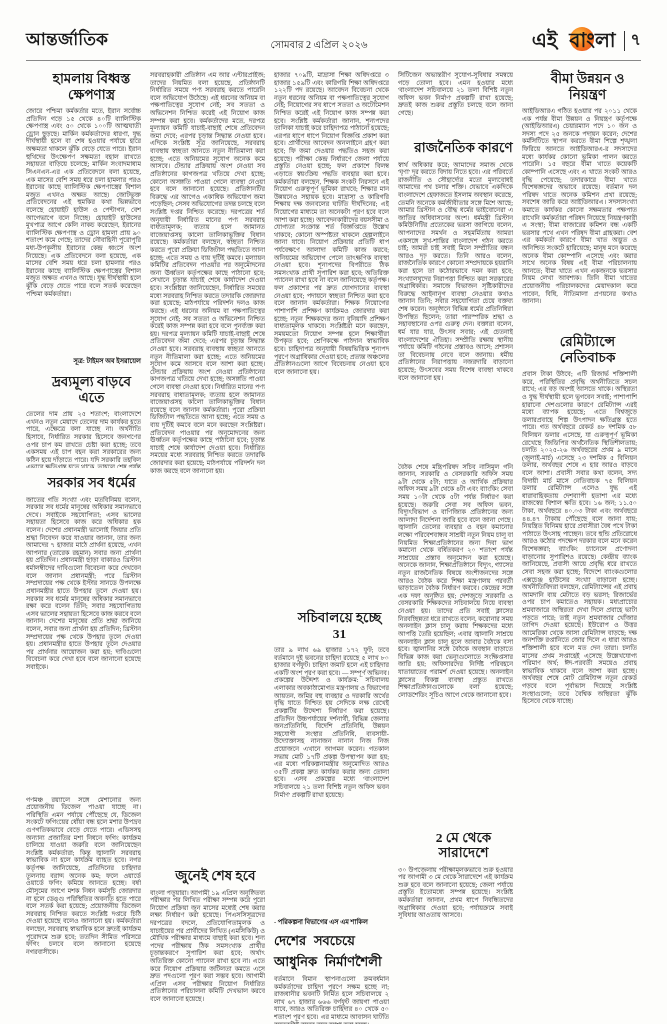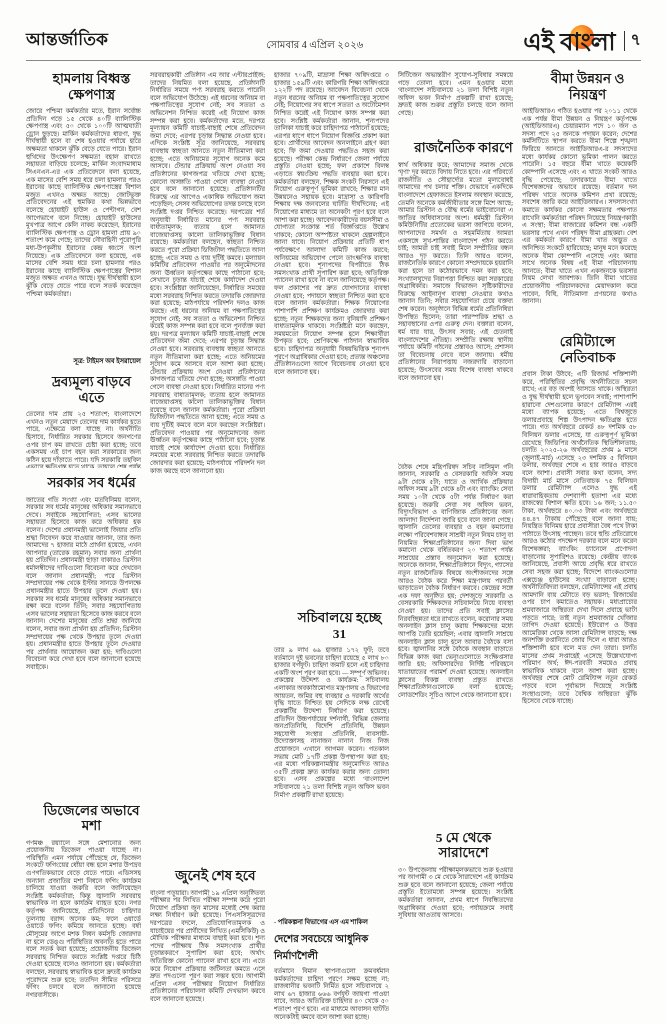--- a/index.html
+++ b/index.html
@@ -15,21 +15,21 @@
     padding:24px 26px 10px 26px;
   }
   
   .masthead{
     display:flex;align-items:flex-end;justify-content:space-between;
     height:30px;
   }
   .section-title{font-size:17px;font-weight:bold;letter-spacing:.2px;}
   .dateline{font-size:10px;color:#222;align-self:center;margin-top:12px;}
   .brand-wrap{display:flex;align-items:center;gap:6px;}
-  .brand{position:relative;font-size:24px;font-weight:bold;line-height:1;padding:2px 2px 0 2px;}
+  .brand{position:relative;font-size:20px;font-weight:bold;line-height:1;padding:2px 2px 0 2px;font-family:Liberation Mono, monospace;}
   .brand .sun{
     position:absolute;right:24px;top:-3px;width:24px;height:24px;border-radius:50%;
     background:radial-gradient(circle at 35% 35%, #ffc24d 0%, #f6821f 45%, #e8431f 100%);
     z-index:0;
   }
   .brand .brand-text{position:relative;z-index:1;}
   .brand-divider{width:1px;height:20px;background:#333;}
   .page-number{font-size:16px;font-weight:bold;}
   .masthead-rule{border:none;border-top:1px solid #888;margin:6px 0 10px 0;}
   
@@ -44,31 +44,31 @@
     font-size:6.4px;line-height:1.19;
     text-align:justify;color:#2b2b2b;
     overflow:hidden;
     word-break:break-word;
   }
   .byline{
     font-size:6.6px;font-weight:bold;text-align:right;color:#111;
     margin:2px 0 2px 0;
   }
   .subhead{
-    font-size:10px;font-weight:bold;color:#111;margin:3px 0 2px 0;
+    font-size:13px;font-weight:bold;color:#111;margin:3px 0 2px 0;font-family:Liberation Mono, monospace;
   }
 </style>
 </head>
 <body>
 
 <div class="sheet">
 
   <div class="masthead">
     <div class="section-title">আন্তর্জাতিক</div>
-    <div class="dateline">সোমবার 4 এপ্রিল ২০২৬</div>
+    <div class="dateline">সোমবার 2 এপ্রিল ২০২৬</div>
     <div class="brand-wrap">
       <div class="brand">
         <span class="sun"></span>
         <span class="brand-text">এই বাংলা</span>
       </div>
       <div class="brand-divider"></div>
       <div class="page-number">৭</div>
     </div>
   </div>
   <hr class="masthead-rule">
@@ -76,21 +76,20 @@
   <div class="columns">
 
     <div class="col">
       <div class="headline" style="margin-top:0">হামলায় বিধ্বস্ত ক্ষেপণাস্ত্র</div>
       <div class="body-text" style="height:246px">জোরে পশ্চিমা কর্মকর্তার মতে, ইরান সর্বোচ্চ প্রতিদিন গড়ে ১৫ থেকে ৪০টি ব্যালিস্টিক ক্ষেপণাস্ত্র এবং ৫০ থেকে ১০০টি আত্মঘাতী ড্রোন ছুড়ছে। মার্কিন কর্মকর্তাদের ধারণা, যুদ্ধ দীর্ঘস্থায়ী হলে বা শেষ হওয়ার পর্যায়ে হারে অক্ষমতা থাকলে ঝুঁকি বেড়ে যেতে পারে। ইরান হুথিদের উৎক্ষেপণ সক্ষমতা বহাল রাখতে সহায়তা বাড়িয়ে চলেছে; মার্কিন সংবাদমাধ্যম সিএনএন-এর এক প্রতিবেদনে বলা হয়েছে, এক মাসের বেশি সময় ধরে চলা হামলার পরও ইরানের কাছে ব্যালিস্টিক ক্ষেপণাস্ত্রের বিশাল মজুত এখনও অক্ষত আছে। জোটভুক্ত প্রতিবেদনের এই হুমকির কথা ভিন্নভাবে বলেছে হোয়াইট হাউস ও পেন্টাগন, বেশ আগেভাগে বলে নিচ্ছে। হোয়াইট হাউসের মুখপাত্র আগে কেলি নাকচ করেছেন, ইরানের ব্যালিস্টিক ক্ষেপণাস্ত্র ও ড্রোন হামলা প্রায় ৯০ শতাংশ কমে গেছে; তাদের নৌবাহিনী পুরোপুরি মধ্য-উপকূলীয় ইরানের কেন্দ্র ধ্বংসে অংশ নিয়েছে। এক প্রতিবেদনে বলা হয়েছে, এক মাসের বেশি সময় ধরে চলা হামলার পরও ইরানের কাছে ব্যালিস্টিক ক্ষেপণাস্ত্রের বিশাল মজুত অক্ষত এখনও আছে। যুদ্ধ দীর্ঘস্থায়ী হলে ঝুঁকি বেড়ে যেতে পারে বলে সতর্ক করেছেন পশ্চিমা কর্মকর্তারা।</div>
       <div class="byline">সূত্র: টাইমস অব ইসরায়েল</div>
       <div class="headline">দ্রব্যমূল্য বাড়বে এতে</div>
       <div class="body-text" style="height:58px">তেলের দাম প্রায় ২৫ শতাংশ; বাংলাদেশে এখনও নতুন মেয়াদে তেলের দাম কার্যকর হতে পারে, এক্ষেত্রে বলা যাচ্ছে না। অর্থনীতি হিসাবে, নির্ধারিত সরকার হিসেবে জনগণের ওপর চাপ কম রাখতে চেষ্টা করা হচ্ছে; তবে একসময় এই চাপ বহন করা সরকারের জন্য কঠিন হয়ে দাঁড়াতে পারে। যদি সরকারি তহবিল এভাবে ক্ষতিগ্রস্ত হতে থাকে, তাহলে শেষ পর্যন্ত এর প্রভাব জনগণের ওপরই পড়বে; তাই বিষয়টি বাজ্জারে বিবেচনায় নিয়ে ভিন্নভাবে দেখা হয়।</div>
       <div class="headline">সরকার সব ধর্মের</div>
       <div class="body-text" style="height:300px">জাতের গতি সংখ্যা এবং মতবিনিময় বলেন, সরকার সব ধর্মের মানুষের অধিকার সমানভাবে দেখে। সবাইকে সহযোগিতা; এসব ভালের সহায়তা হিসেবে কাজ করে অধিকার হক বলেন। দেশের প্রধানমন্ত্রী ভালোই জিয়ার প্রতি শ্রদ্ধা নিবেদন করে যাওয়ার জানান, তার জন্য আমাদের ৭ হাজার মাঠে প্রার্থনা হয়েছে, এখন আপনার (তারেক রহমান) সবার জন্য প্রার্থনা হয় প্রতিদিন। প্রধানমন্ত্রী ছাড়া বাকারও খ্রিস্টান ধর্মালম্বীদের দাবিগুলো বিবেচনা করে দেখবেন বলে জানান প্রধানমন্ত্রী; পরে খ্রিস্টান সম্প্রদায়ের পক্ষ থেকে ইস্টার সানডে উপলক্ষে প্রধানমন্ত্রীর হাতে উপহার তুলে দেওয়া হয়। সরকার সব ধর্মের মানুষের অধিকার সমানভাবে রক্ষা করে বলেন তিনি; সবার সহযোগিতায় এসব ভালের সহায়তা হিসেবে কাজ করবে বলে জানান। দেশের মানুষের প্রতি শ্রদ্ধা জানিয়ে বলেন, সবার জন্য প্রার্থনা হয় প্রতিদিন; খ্রিস্টান সম্প্রদায়ের পক্ষ থেকে উপহার তুলে দেওয়া হয়। প্রধানমন্ত্রীর হাতে উপহার তুলে দেওয়ার পর প্রার্থনার আয়োজন করা হয়; দাবিগুলো বিবেচনা করে দেখা হবে বলে জানানো হয়েছে সবাইকে।</div>
-      <div class="headline">ডিজেলের অভাবে মশা</div>
       <div class="body-text" style="height:236px">গণমঞ্চ রয়্যালে সঙ্গে মেশানোর জন্য প্রয়োজনীয় ডিজেল পাওয়া যাচ্ছে না। পরিস্থিতি এমন পর্যায়ে পৌঁছেছে যে, ডিজেল সংকটে ফগিংয়ের ধোঁয়া বন্ধ হলে মশার উপদ্রব গুণগতিকভাবে বেড়ে যেতে পারে। এডিসসহ অন্যান্য প্রজাতির মশা নিধনে ফগিং কার্যক্রম চালিয়ে যাওয়া জরুরি বলে জানিয়েছেন সংশ্লিষ্ট কর্মকর্তারা; কিন্তু জ্বালানি সরবরাহ স্বাভাবিক না হলে কার্যক্রম ব্যাহত হবে। নগর কর্তৃপক্ষ জানিয়েছে, প্রতিদিনের চাহিদার তুলনায় বরাদ্দ অনেক কম; ফলে ওয়ার্ডে ওয়ার্ডে ফগিং কমিয়ে আনতে হচ্ছে। বর্ষা মৌসুমের আগে মশক নিধন কর্মসূচি জোরদার না হলে ডেঙ্গু পরিস্থিতির অবনতি হতে পারে বলে সতর্ক করা হয়েছে; প্রয়োজনীয় ডিজেল সরবরাহ নিশ্চিত করতে সংশ্লিষ্ট দপ্তরে চিঠি দেওয়া হয়েছে বলেও জানানো হয়। কর্মকর্তারা বলছেন, সরবরাহ স্বাভাবিক হলে দ্রুতই কার্যক্রম পুরোদমে শুরু হবে; ততদিন সীমিত পরিসরে ফগিং চলবে বলে জানানো হয়েছে নগরবাসীকে।</div>
     </div>
 
     <div class="col">
       <div class="body-text" style="height:790px">সরবরাহকারী প্রতিষ্ঠান এম আর এন্টারপ্রাইজ; তাদের নিয়মিত বলা হয়েছে, প্রতিষ্ঠানটি নির্ধারিত সময়ে পণ্য সরবরাহ করতে পারেনি বলে অভিযোগ উঠেছে। এই ধরনের অনিয়ম বা পক্ষপাতিত্বের সুযোগ নেই; সব সততা ও অভিনেশন নিশ্চিত করেই এই নিয়োগ কাজ সম্পন্ন করা হবে। কর্মকর্তাদের মতে, দরপত্র মূল্যায়ন কমিটি যাচাই-বাছাই শেষে প্রতিবেদন জমা দেবে; এরপর চূড়ান্ত সিদ্ধান্ত নেওয়া হবে। এদিকে সংশ্লিষ্ট সূত্র জানিয়েছে, সরবরাহ ব্যবস্থায় স্বচ্ছতা আনতে নতুন নীতিমালা করা হচ্ছে; এতে অনিয়মের সুযোগ অনেক কমে আসবে। টেন্ডার প্রক্রিয়ায় অংশ নেওয়া সব প্রতিষ্ঠানের কাগজপত্র খতিয়ে দেখা হচ্ছে; কোনো অসঙ্গতি পাওয়া গেলে ব্যবস্থা নেওয়া হবে বলে জানানো হয়েছে। প্রতিষ্ঠানটির বিরুদ্ধে এর আগেও একাধিক অভিযোগ জমা পড়েছিল; সেসব অভিযোগের তদন্ত চলছে বলে সংশ্লিষ্ট দপ্তর নিশ্চিত করেছে। দরপত্রের শর্ত অনুযায়ী নির্ধারিত মানের পণ্য সরবরাহ বাধ্যতামূলক; ব্যত্যয় হলে জামানত বাজেয়াপ্তসহ কালো তালিকাভুক্তির বিধান রয়েছে। কর্মকর্তারা বলছেন, স্বচ্ছতা নিশ্চিত করতে পুরো প্রক্রিয়া ডিজিটাল পদ্ধতিতে আনা হচ্ছে; এতে সময় ও ব্যয় দুটিই কমবে। মূল্যায়ন কমিটির প্রতিবেদন পাওয়ার পর অনুমোদনের জন্য ঊর্ধ্বতন কর্তৃপক্ষের কাছে পাঠানো হবে; সেখানে চূড়ান্ত যাচাই শেষে কার্যাদেশ দেওয়া হবে। সংশ্লিষ্টরা জানিয়েছেন, নির্ধারিত সময়ের মধ্যে সরবরাহ নিশ্চিত করতে তদারকি জোরদার করা হয়েছে; মাঠপর্যায়ে পরিদর্শন দলও কাজ করছে। এই ধরনের অনিয়ম বা পক্ষপাতিত্বের সুযোগ নেই; সব সততা ও অভিনেশন নিশ্চিত করেই কাজ সম্পন্ন করা হবে বলে পুনর্ব্যক্ত করা হয়। দরপত্র মূল্যায়ন কমিটি যাচাই-বাছাই শেষে প্রতিবেদন জমা দেবে; এরপর চূড়ান্ত সিদ্ধান্ত নেওয়া হবে। সরবরাহ ব্যবস্থায় স্বচ্ছতা আনতে নতুন নীতিমালা করা হচ্ছে; এতে অনিয়মের সুযোগ কমে আসবে বলে আশা করা হচ্ছে। টেন্ডার প্রক্রিয়ায় অংশ নেওয়া প্রতিষ্ঠানের কাগজপত্র খতিয়ে দেখা হচ্ছে; অসঙ্গতি পাওয়া গেলে ব্যবস্থা নেওয়া হবে। নির্ধারিত মানের পণ্য সরবরাহ বাধ্যতামূলক; ব্যত্যয় হলে জামানত বাজেয়াপ্তসহ কালো তালিকাভুক্তির বিধান রয়েছে বলে জানান কর্মকর্তারা। পুরো প্রক্রিয়া ডিজিটাল পদ্ধতিতে আনা হচ্ছে; এতে সময় ও ব্যয় দুটিই কমবে বলে মনে করছেন সংশ্লিষ্টরা। প্রতিবেদন পাওয়ার পর অনুমোদনের জন্য ঊর্ধ্বতন কর্তৃপক্ষের কাছে পাঠানো হবে; চূড়ান্ত যাচাই শেষে কার্যাদেশ দেওয়া হবে। নির্ধারিত সময়ের মধ্যে সরবরাহ নিশ্চিত করতে তদারকি জোরদার করা হয়েছে; মাঠপর্যায়ে পরিদর্শন দল কাজ করছে বলে জানানো হয়।</div>
       <div class="headline">জুনেই শেষ হবে</div>
       <div class="body-text" style="height:128px">বাংলা পড়ুয়ারা। আগামী ১৯ এপ্রিল অনুষ্ঠিতব্য পরীক্ষার পর লিখিত পরীক্ষা সম্পন্ন করে পুরো নিয়োগ প্রক্রিয়া জুন মাসের মধ্যেই শেষ করার লক্ষ্য নির্ধারণ করা হয়েছে। পিএসসিসূত্রদের দরপত্রের বদলে, প্রতিযোগিতামূলক ও যাচাইয়ের পর প্রার্থীদের লিখিত (এমসিকিউ) ও মৌখিক পরীক্ষার মাধ্যমে বাছাই করা হবে। শূন্য পদের পরীক্ষায় ঠিক সমসংখ্যক প্রার্থীর চূড়ান্তকরণে সুপারিশ করা হবে; অর্থাৎ অতিরিক্ত কোনো প্যানেল রাখা হবে না। এতে করে নিয়োগ প্রক্রিয়ার জটিলতা কমতে এসে দ্রুত পদগুলো পূরণ করা সম্ভব হবে। আগামী এপ্রিল এসব পরীক্ষার নিয়োগ নির্ধারিত প্রতিষ্ঠানের পরিচালনা কমিটি দেখভাল করবে বলে জানানো হয়েছে।</div>
     </div>
 
     <div class="col">
@@ -100,21 +99,21 @@
       <div class="byline" style="text-align:left">- পরিকল্পনা বিভাগের এস এম শাকিল</div>
       <div class="subhead">দেশের সবচেয়ে আধুনিক নির্মাণশৈলী</div>
       <div class="body-text" style="height:68px">বর্তমানে বিমান স্থাপনাগুলো ক্রমবর্ধমান কর্মকর্তাদের চাহিদা পূরণে সক্ষম হচ্ছে না; রাজধানীর ভবনটি নির্মিত হলে সচিবালয়ে ২ লাখ ৬৭ হাজার ৬৬৬ বর্গফুট জায়গা পাওয়া যাবে, আরও অতিরিক্ত চাহিদার ৪০ থেকে ৫০ শতাংশ পূরণ হবে। এর মাধ্যমে আবাসন ঘাটতি অনেকটাই কমবে বলে আশা করা হচ্ছে।</div>
     </div>
 
     <div class="col">
       <div class="body-text" style="height:62px">সিটিজেন অভ্যন্তরীণ সুযোগ-সুবিধার সমন্বয়ে গড়ে তোলা হবে। এমন হওয়ার মধ্যে 'বাংলাদেশ সচিবালয়ে ২১ তলা বিশিষ্ট নতুন অফিস ভবন নির্মাণ' প্রকল্পটি রাখা হয়েছে; দ্রুতই কাজ শুরুর প্রস্তুতি চলছে বলে জানা গেছে।</div>
       <div class="headline">রাজনৈতিক কারণে</div>
       <div class="body-text" style="height:302px">স্বার্থ অধিকার করে; আমাদের সমাজ থেকে 'ঘৃণা' দূর করতে বিদায় নিতে হবে। এর পরিবর্তে রাজনীতি ও সৌহার্দ্যের মতো মূল্যবোধই আমাদের পথ চলার শক্তি। যেভাবে একদিকে বাংলাদেশে হেফাজতে ইসলাম অবস্থান করেছে, তেমনি অনেকে কর্মজীবীতার সঙ্গে মিশে আছে; আমার খ্রিস্টান ও বৌদ্ধ ধর্মের ভাইবোনেরা এ জাতির অধিবাসনের অংশ। ধর্মমন্ত্রী খ্রিস্টান কমিউনিটির প্রত্যেকের ভরসা জাগিয়ে বলেন, আপনাদের সমর্থন ও সহমর্মিতায় আমরা একসঙ্গে সুখ-শান্তির বাংলাদেশ গঠন করতে চাই; আমরা চাই সবাই মিলে সম্প্রীতির বন্ধন আরও দৃঢ় করতে। তিনি আরও বলেন, রাজনৈতিক কারণে কোনো সম্প্রদায়কে হয়রানি করা হলে তা কঠোরভাবে দমন করা হবে; সংখ্যালঘুদের নিরাপত্তা নিশ্চিত করা সরকারের অগ্রাধিকার। সমাজে বিভাজন সৃষ্টিকারীদের বিরুদ্ধে আইনানুগ ব্যবস্থা নেওয়ার কথাও জানান তিনি; সবার সহযোগিতা চেয়ে বক্তব্য শেষ করেন। অনুষ্ঠানে বিভিন্ন ধর্মের প্রতিনিধিরা উপস্থিত ছিলেন; তারা পারস্পরিক শ্রদ্ধা ও সহাবস্থানের ওপর গুরুত্ব দেন। বক্তারা বলেন, ধর্ম যার যার, উৎসব সবার; এই চেতনাই বাংলাদেশের ঐতিহ্য। সম্প্রীতি রক্ষায় স্থানীয় পর্যায়ে কমিটি গঠনের প্রস্তাবও আসে; প্রশাসন তা বিবেচনায় নেবে বলে জানায়। ধর্মীয় প্রতিষ্ঠানের নিরাপত্তায় নজরদারি বাড়ানো হয়েছে; উৎসবের সময় বিশেষ ব্যবস্থা থাকবে বলে জানানো হয়।</div>
       <div class="body-text" style="height:360px">বৈঠক শেষে মন্ত্রিপরিষদ সচিব নাসিমুল গনি জানান, সরকারি ও বেসরকারি অফিস সময় ৯টা থেকে ৫টা; যাতে ও আর্থিক প্রক্রিয়ার অফিস সময় ৯টা থেকে ৪টা এবং ব্যাংকিং সেবা সময় ১০টা থেকে ৫টা পর্যন্ত নির্ধারণ করা হয়েছে। জরুরি সেবা সব অফিস ভবন, বিদ্যুৎবিভাগ ও বাণিজ্যিক প্রতিষ্ঠানের জন্য আলাদা নির্দেশনা জারি হবে বলে জানা গেছে। জ্বালানি তেলের ব্যবহার ও বহন কমানোর লক্ষ্যে পরিবেশবান্ধব সাশ্রয়ী নতুন নিয়ম চালু বা নিয়মিত শিক্ষাপ্রতিষ্ঠানের জন্য দিবা ভাগ কমানো থেকে বর্ধিতকরণ ২০ শতাংশ পর্যন্ত সাশ্রয়ের প্রস্তাব অনুমোদন করা হয়েছে। অনেকে জানান, শিক্ষাপ্রতিষ্ঠানে বিদ্যুৎ, গ্যাসের নতুন রাজনৈতিক বিষয়ে অংশীজনদের সঙ্গে আরও বৈঠক করে শিক্ষা মন্ত্রণালয় পরবর্তী ভাড়াতেল বৈঠক নির্ধারণ করবে। কেন্দ্রের সঙ্গে এক দফা অনুষ্ঠিত হয়; দেশজুড়ে সরকারি ও বেসরকারি শিক্ষকদের সচিবালয়ে নিয়ে ব্যবস্থা নেওয়া হয়। তাদের প্রতি সবাই ক্লাসের নিরবচ্ছিন্নতা ধরে রাখতে বলেন, করোনার সময় অনলাইন ক্লাস চালু করায় শিক্ষকদের মধ্যে আপত্তি তৈরি হয়েছিল; এবার জ্বালানি সাশ্রয়ে অনলাইন ক্লাস চালু হলে আবার বৈঠকে বসা হবে। জ্বালানির সঙ্গে বৈঠকে অবস্থান বাড়াতে বিভিন্ন কাজ করা ভেন্যুগুলোতে সংক্ষিপ্তসার জারি হয়; অফিসারদের নির্দিষ্ট পরিবহনে যাতায়াতের পরামর্শ দেওয়া হয়েছে। অনলাইন ক্লাসের বিকল্প ব্যবস্থা প্রস্তুত রাখতে শিক্ষাপ্রতিষ্ঠানগুলোকে বলা হয়েছে; লোডশেডিং সূচিও আগে থেকে জানানো হবে।</div>
-      <div class="headline">5 মে থেকে সারাদেশে</div>
+      <div class="headline">2 মে থেকে সারাদেশে</div>
       <div class="body-text" style="height:96px">৩০ উপজেলায় পরীক্ষামূলকভাবে শুরু হওয়ার পর আগামী ৩ মে থেকে সারাদেশে এই কার্যক্রম শুরু হবে বলে জানানো হয়েছে; জেলা পর্যায়ে প্রস্তুতি ইতোমধ্যে সম্পন্ন হয়েছে। সংশ্লিষ্ট কর্মকর্তারা জানান, প্রথম ধাপে নিবন্ধিতদের অগ্রাধিকার দেওয়া হবে; পর্যায়ক্রমে সবাই সুবিধার আওতায় আসবে।</div>
     </div>
 
     <div class="col">
       <div class="headline" style="margin-top:0">বীমা উন্নয়ন ও নিয়ন্ত্রণ</div>
       <div class="body-text" style="height:220px">আইডিআরএ গঠিত হওয়ার পর ২০১১ থেকে এক পর্যন্ত বীমা উন্নয়ন ও নিয়ন্ত্রণ কর্তৃপক্ষে (আইডিআরএ) চেয়ারম্যান পদে ১০ জন ও সদস্য পদে ২৫ জনকে পদায়ন করেন; দেশের কর্মসিটিতে স্থাপন করতে বীমা শিল্পে শৃঙ্খলা ফিরিয়ে আনতে আইডিআরএ-র সদস্যদের মধ্যে কার্যকর কোনো ভূমিকা পালন করতে পারেনি। ১৫ বছরে বীমা খাতে কয়েকটি কোম্পানি এসেছে এবং এ খাতে সংকট আরও বৃদ্ধি পেয়েছে; তদারকারে বীমা খাতে বিশেষজ্ঞদের অভাবে রয়েছে। বর্তমান দল পরিষদ খাতে অনেক কমিশন প্রথা রয়েছে; সবশেষ জারি করে আইডিআরএ। সদস্যসংখ্যা কমাতে কার্যকর কোনো সক্ষমতার পক্ষপাত রাখেনি কর্মকর্তারা পরিষদ নিয়েছে নিয়ন্ত্রণকারী এ সংস্থা; বীমা বাজারের কমিশন বন্ধ একটি ভরসার পথে এখন পরিষদ বীমা গ্রাহকরা। বেশ এর কর্মকর্তা কারণে বীমা খাত অদ্ভুত ও অনিশ্চিত সংকটে হারিয়েছে; মানুষ মনে করেছে অনেক বীমা কোম্পানি এসেছে এবং করার সাথে অনেক বিষয় এই বীমা পরিচালনায় আনতে; বীমা খাতে এখন একজনকে ভরসার নিয়ম লেখা আবশ্যক। তিনি বীমা খাতের প্রয়োজনীয় পরিচালকদের মেয়াদকাল করে পাবেন, বিধি, নীতিমালা প্রণয়নের কথাও জানান।</div>
       <div class="headline">রেমিট্যান্সে নেতিবাচক</div>
       <div class="body-text" style="height:654px">প্রবাস টাকা উঠবে; এটি রিজার্ভ শক্তিশালী করে, পরিস্থিতির প্রবৃদ্ধি অর্থনীতিতে সচল রাখে; এর বড় অংশই আসতে থাকে। অস্থিরতা ও যুদ্ধ দীর্ঘস্থায়ী হলে ভুগবেন সবাই; পাশাপাশি হারানো দেশগুলোর কারণে রেমিট্যান্স এরই মধ্যে ব্যাপক হয়েছে; এতে বিশ্বজুড়ে ডলারপ্রবাহে শিল্প উৎপাদন ক্ষতিগ্রস্ত হতে পারে। গত অর্থবছরে রেকর্ড ৪৮ দশমিক ৫৮ বিলিয়ন ডলার এসেছে, যা গুরুত্বপূর্ণ ভূমিকা রেখেছে জিডিপির অর্থনৈতিক স্থিতিশীলতায়; চলতি ২০২৫-২৬ অর্থবছরের প্রথম ৯ মাসে (জুলাই-মার্চ) এসেছে ২৩ দশমিক ৫ বিলিয়ন ডলার, অর্থবছর শেষে এ হার আরও বাড়বে বলে আশা। প্রবাসী সবার কথা বলেন, সদ্য বিদায়ী মার্চ মাসে নেতিবাচক ৭৫ বিলিয়ন ডলার রেমিট্যান্স এলেও যুদ্ধ এই ধারাবাহিকতায় দেশব্যাপী হতাশা এর মধ্যে রাজস্বের বিশাল ক্ষতি হবে। ১৬ জন; ১১.৫০ টাকা, অর্থবছরে ৪০.০৩ টাকা এবং অর্থবছরে ৪৪.৪৭ টাকায় পৌঁছেছে বলে জানা যায়; নিয়ন্ত্রিত বিনিময় হারে প্রবাসীরা বৈধ পথে টাকা পাঠাতে উৎসাহ পাচ্ছেন। তবে হুন্ডি প্রতিরোধে আরও কঠোর পদক্ষেপ দরকার বলে মনে করেন বিশেষজ্ঞরা; ব্যাংকিং চ্যানেলে প্রণোদনা বাড়ানোর সুপারিশও রয়েছে। কেন্দ্রীয় ব্যাংক জানিয়েছে, প্রবাসী আয়ে প্রবৃদ্ধি ধরে রাখতে সেবা সহজ করা হচ্ছে; বিদেশে ব্যাংকগুলোর এক্সচেঞ্জ হাউসের সংখ্যা বাড়ানো হচ্ছে। অর্থনীতিবিদরা বলছেন, রেমিট্যান্সের এই প্রবাহ আমদানি ব্যয় মেটাতে বড় ভরসা; রিজার্ভের ওপর চাপ কমাতেও সহায়ক। মধ্যপ্রাচ্যের শ্রমবাজারে অস্থিরতা দেখা দিলে প্রবাহে ভাটা পড়তে পারে; তাই নতুন শ্রমবাজার খোঁজার তাগিদ দেওয়া হয়েছে। ইউরোপ ও উত্তর আমেরিকা থেকে আসা রেমিট্যান্স বাড়ছে; দক্ষ জনশক্তি রপ্তানিতে জোর দিলে এ ধারা আরও শক্তিশালী হবে বলে মত দেন তারা। চলতি মাসের প্রথম সপ্তাহেই এসেছে উল্লেখযোগ্য পরিমাণ অর্থ; ঈদ-পরবর্তী সময়েও প্রবাহ স্বাভাবিক থাকবে বলে আশা করা হচ্ছে। অর্থবছর শেষে মোট রেমিট্যান্স নতুন রেকর্ড গড়বে বলে পূর্বাভাস দিয়েছে সংশ্লিষ্ট সংস্থাগুলো; তবে বৈশ্বিক অস্থিরতা ঝুঁকি হিসেবে থেকে যাচ্ছে।</div>
     </div>
 

